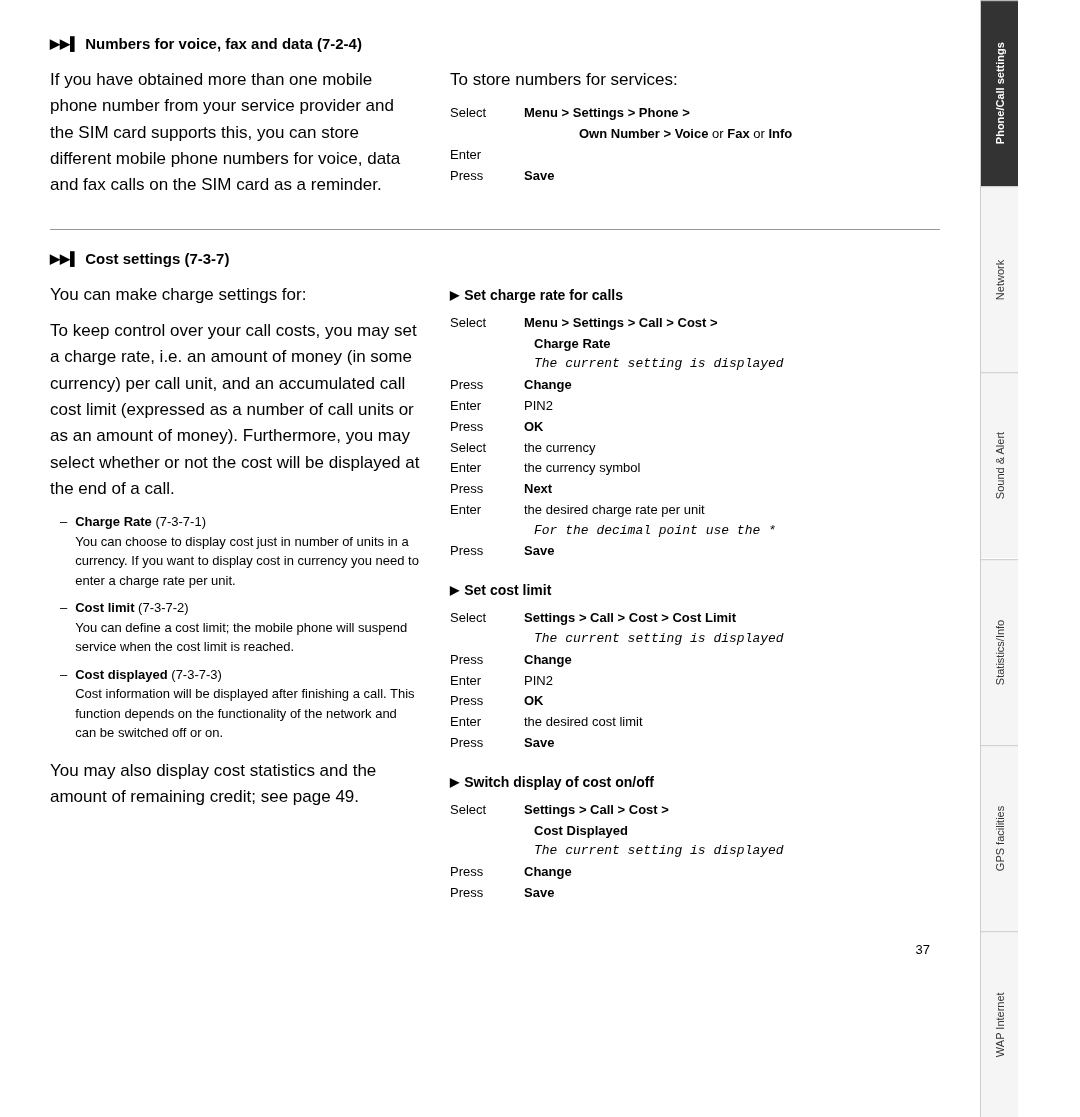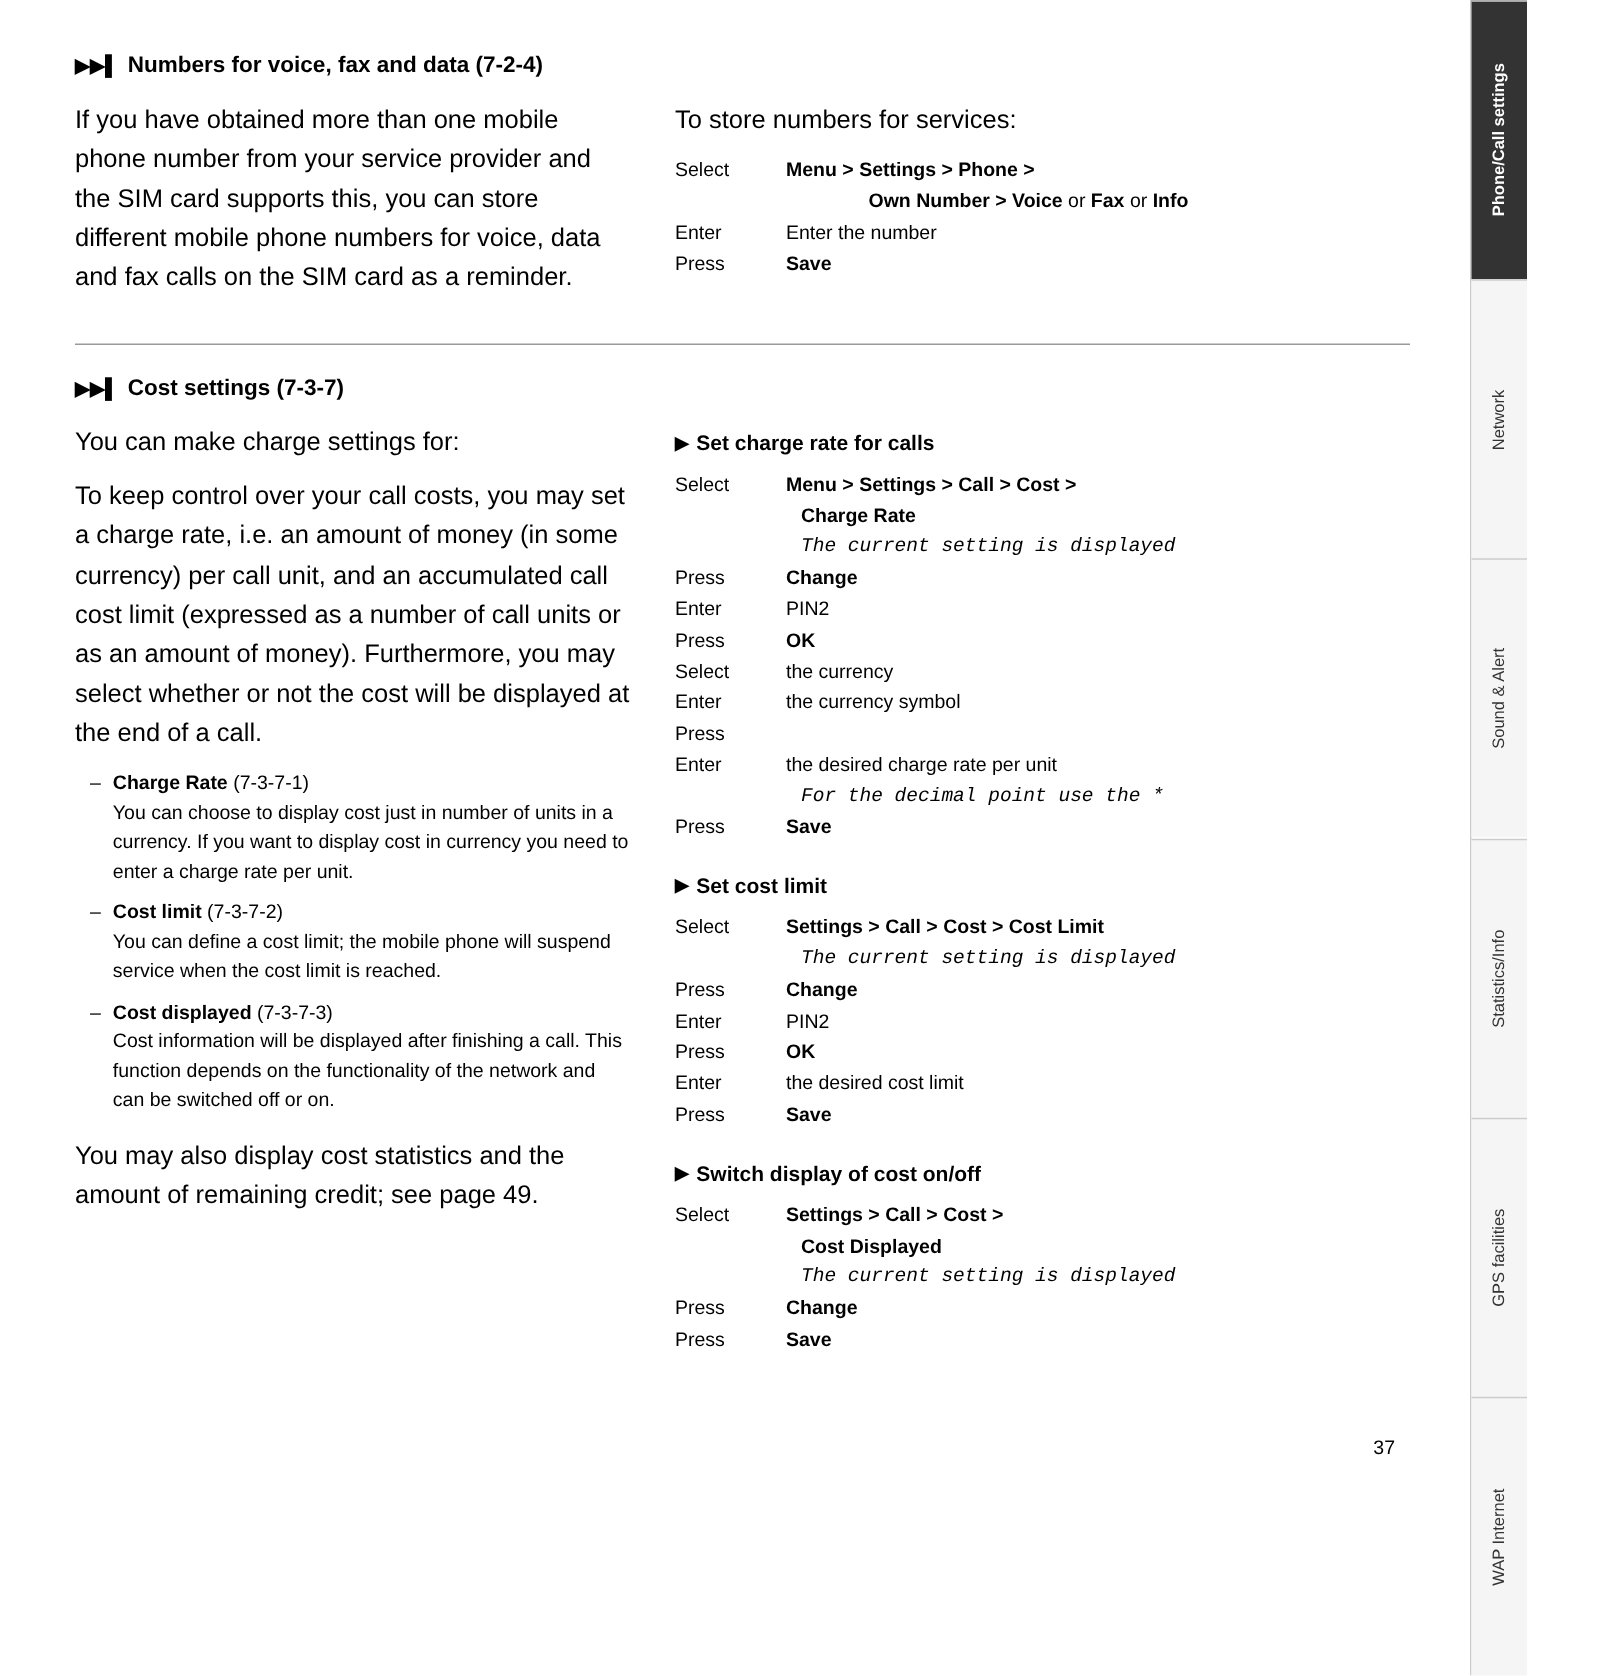--- a/index.html
+++ b/index.html
@@ -134,21 +134,21 @@
 
     .bullet-dash {
       margin-right: 8px;
       flex-shrink: 0;
     }
 
     .bullet-content {}
 
     .page-number {
       text-align: right;
-      margin-top: 33px;
+      margin-top: 18px;
       font-size: 13px;
       padding-right: 10px;
     }
 
     .right-col-section {
       margin-bottom: 20px;
     }
 
     .instruction-table {
       margin-left: 0;
@@ -198,21 +198,20 @@
             <span class="instr-val bold">Menu &gt; Settings &gt; Phone &gt;</span>
           </div>
           <div class="instr-row">
             <span class="instr-key"></span>
             <span class="select-indent" style="margin-left:55px;">
               <span class="bold">Own Number &gt; </span><span class="bold">Voice</span><span> or </span><span class="bold">Fax</span><span> or </span><span class="bold">Info</span>
             </span>
           </div>
           <div class="instr-row">
             <span class="instr-key">Enter</span>
-            <span class="instr-val">Enter the number</span>
           </div>
           <div class="instr-row">
             <span class="instr-key">Press</span>
             <span class="instr-val bold">Save</span>
           </div>
         </div>
       </div>
     </div>
   </div>
 
@@ -293,20 +292,21 @@
             <div class="instr-row">
               <span class="instr-key">Select</span>
               <span class="instr-val">the currency</span>
             </div>
             <div class="instr-row">
               <span class="instr-key">Enter</span>
               <span class="instr-val">the currency symbol</span>
             </div>
             <div class="instr-row">
               <span class="instr-key">Press</span>
+              <span class="instr-val bold">Next</span>
             </div>
             <div class="instr-row">
               <span class="instr-key">Enter</span>
               <span class="instr-val">the desired charge rate per unit</span>
             </div>
             <div class="instr-row">
               <span class="instr-key"></span>
               <span class="instr-val italic" style="margin-left:10px;">For the decimal point use the *</span>
             </div>
             <div class="instr-row">

